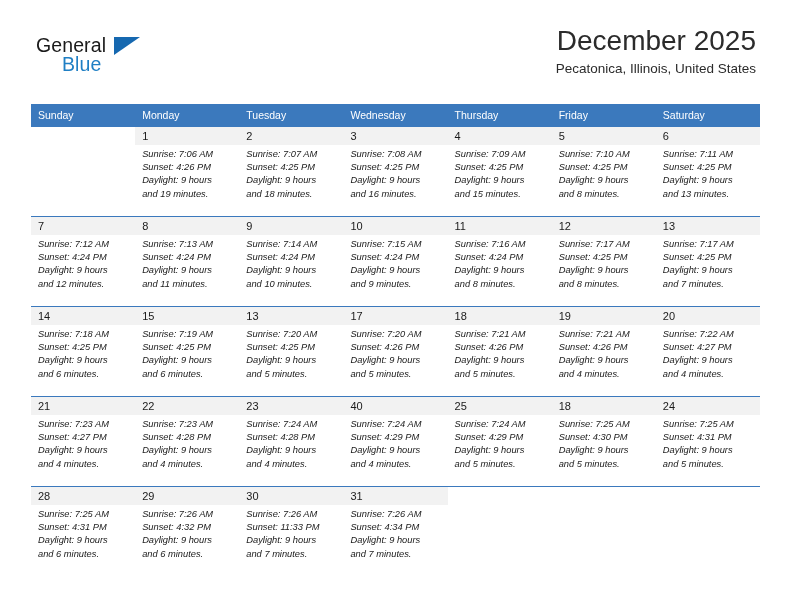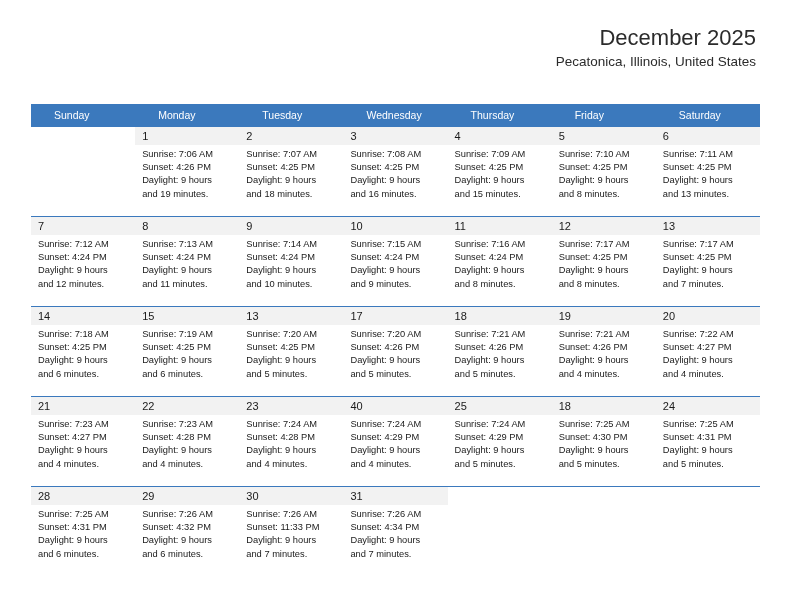--- a/index.html
+++ b/index.html
@@ -64,21 +64,21 @@
     border-bottom: 18px solid transparent;
   }
 
   .title-block {
     position: absolute;
     right: 36px;
     top: 26px;
     text-align: right;
   }
   .cal-title {
-    font-size: 22px;
+    font-size: 28px;
     font-weight: normal;
     color: #2b2b2b;
     line-height: 1.1;
     white-space: nowrap;
   }
   .cal-subtitle {
     margin-top: 4px;
     font-size: 13.5px;
     color: #2b2b2b;
     white-space: nowrap;
@@ -92,21 +92,21 @@
     width: 729px;
     border-collapse: collapse;
     table-layout: fixed;
   }
   .calendar th {
     background: #3b79bd;
     color: #ffffff;
     font-size: 10.5px;
     font-weight: normal;
     text-align: left;
-    padding: 5px 0 5px 23px;
+    padding: 5px 0 5px 7px;
     height: 19px;
     box-sizing: border-box;
   }
   .calendar td {
     vertical-align: top;
     padding: 0;
     border-top: 1px solid #3b79bd;
     height: 90px;
     box-sizing: border-box;
   }
@@ -129,32 +129,38 @@
     line-height: 12px;
   }
   .cell-empty .daynum {
     background: transparent;
   }
   .cell-lines {
     padding: 3px 0 0 7px;
     font-size: 9.3px;
     line-height: 13.2px;
     color: #1a1a1a;
+    font-style: italic;
   }
   .cell-lines div {
     white-space: nowrap;
   }
 </style>
 </head>
 <body>
 
 <div class="page">
 
   <div class="header">
 
+    <div class="brand">
+      <span class="brand-general">General</span>
+      <span class="brand-tri"></span>
+      <span class="brand-blue">Blue</span>
+    </div>
 
     <div class="title-block">
       <div class="cal-title">December 2025</div>
       <div class="cal-subtitle">Pecatonica, Illinois, United States</div>
     </div>
 
   </div>
 
   <table class="calendar">
     <thead>

